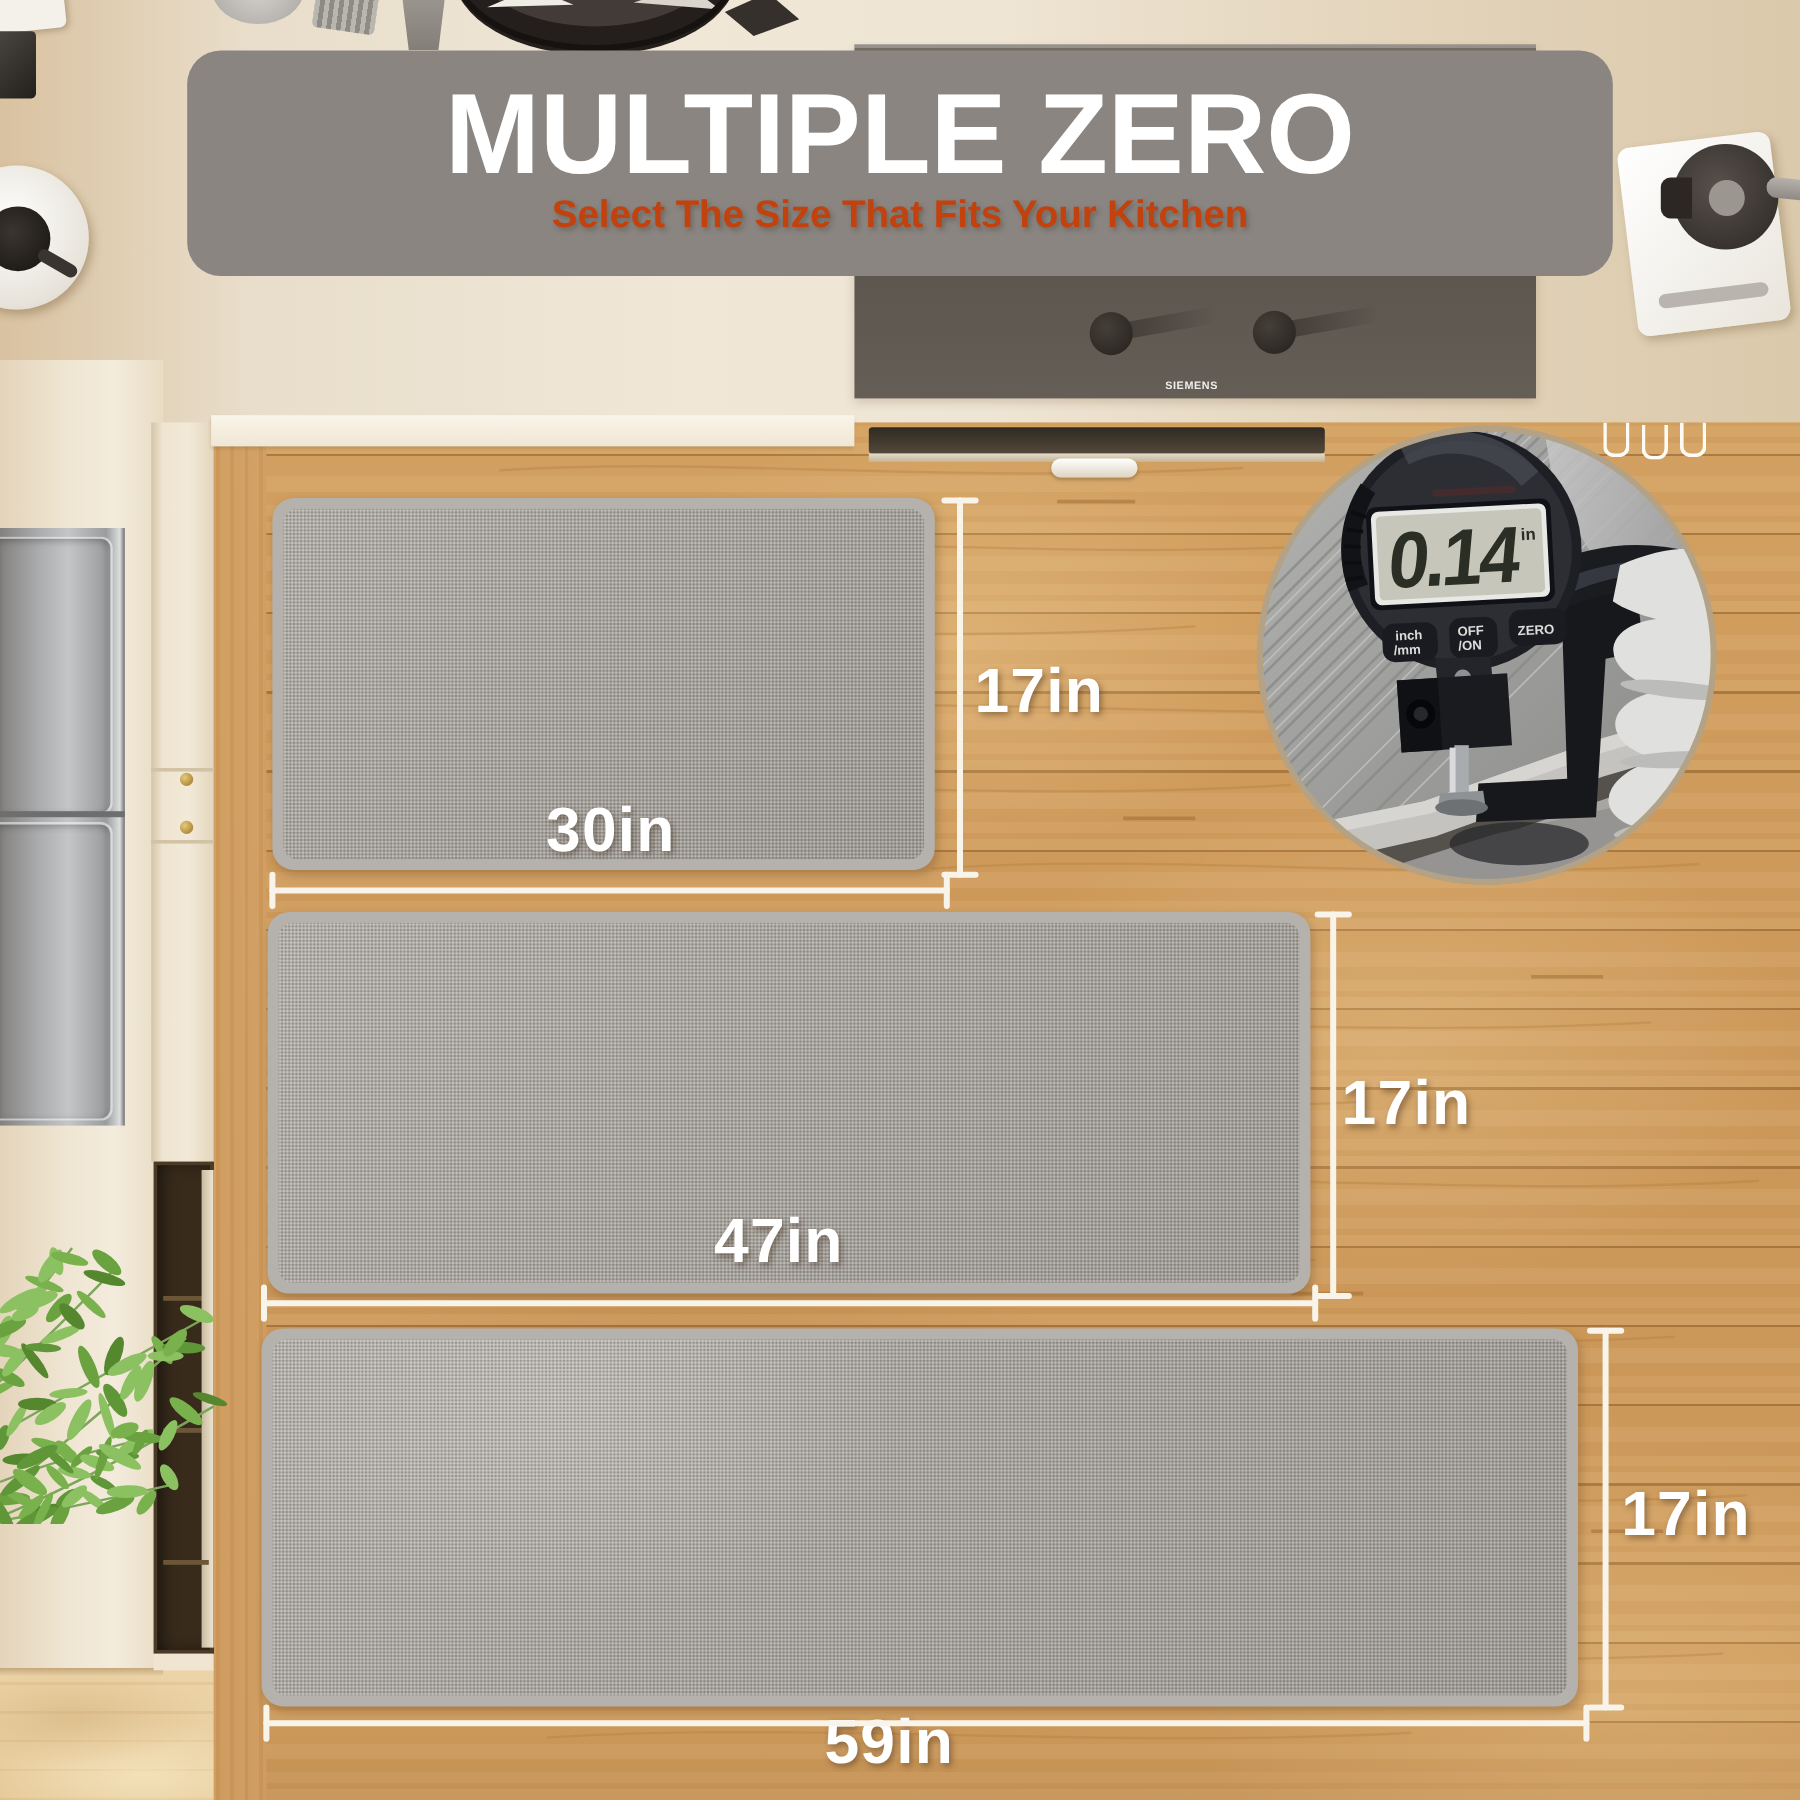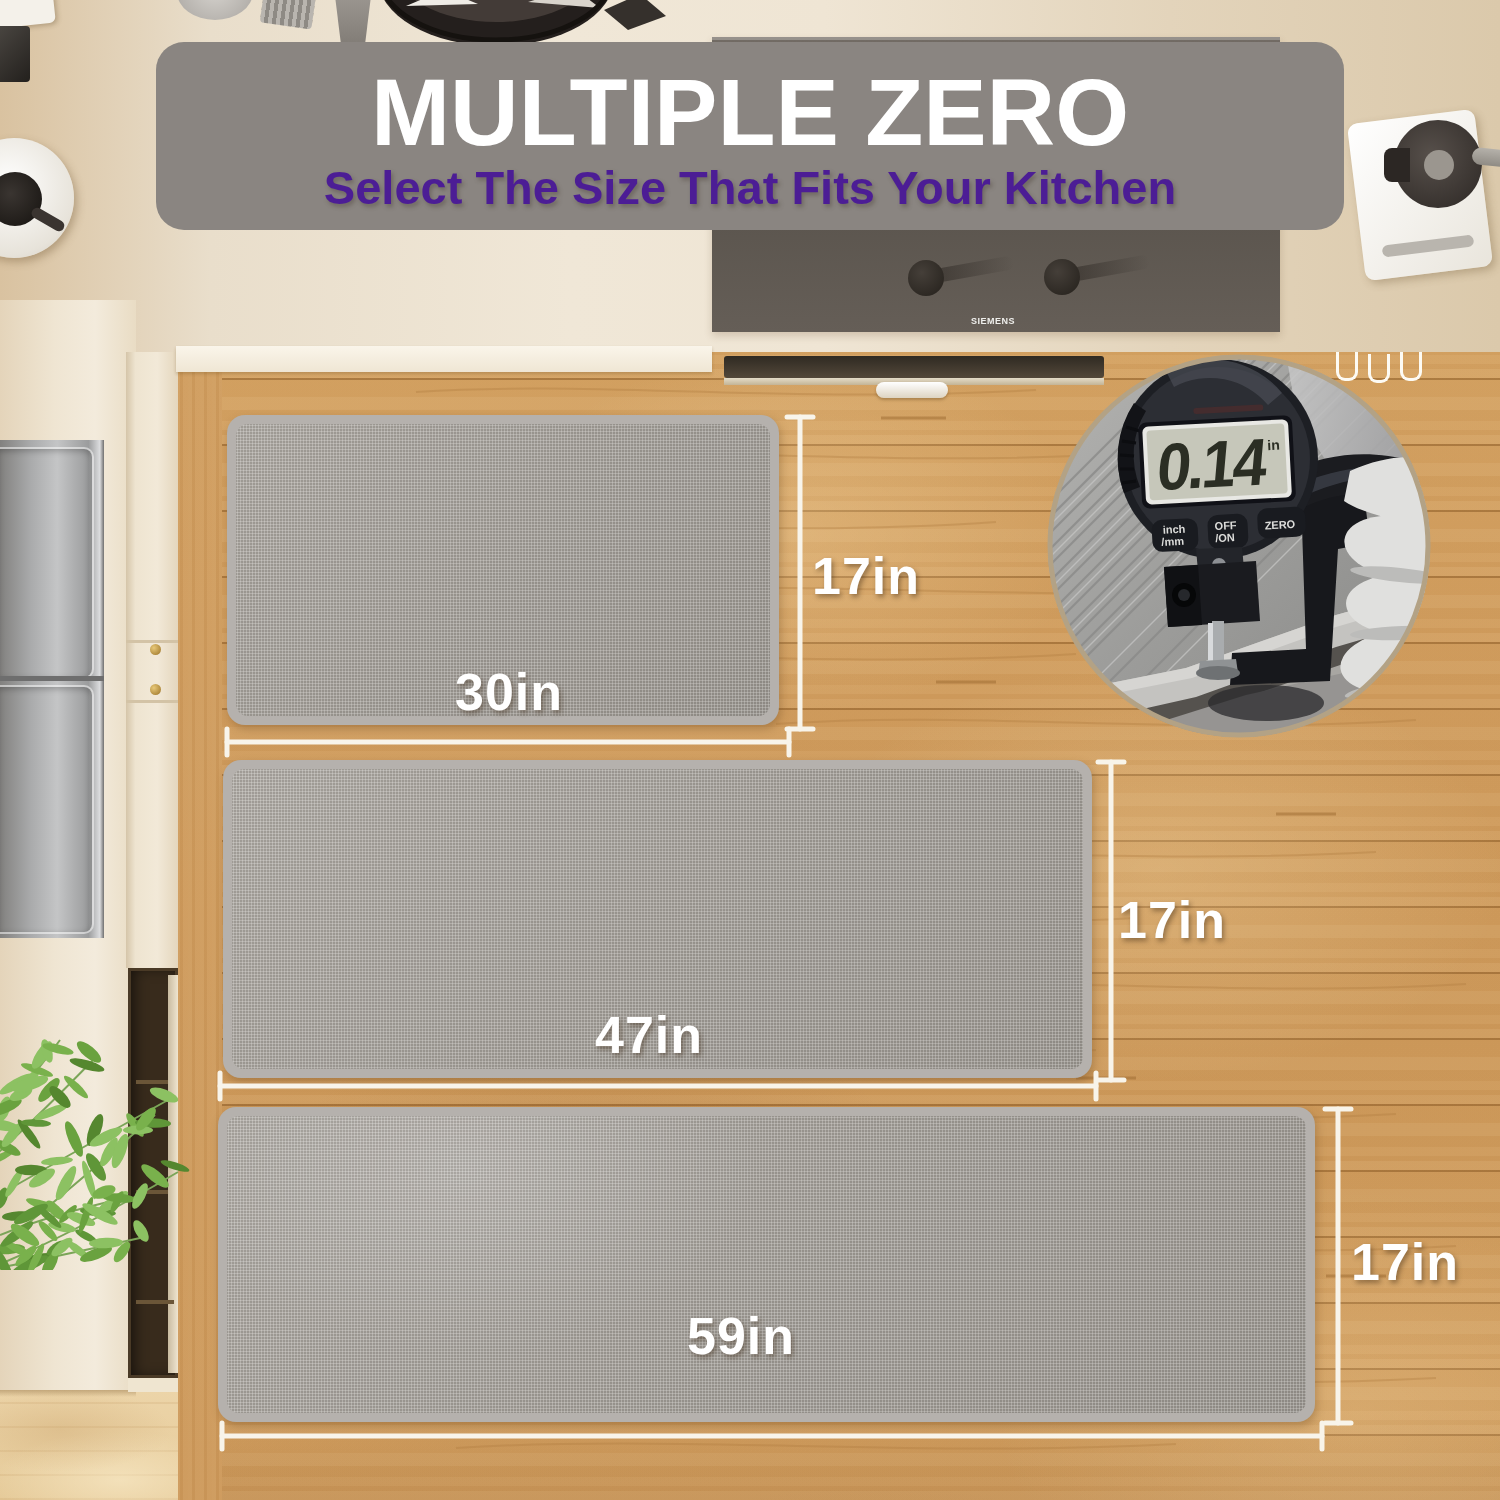--- a/index.html
+++ b/index.html
@@ -152,21 +152,21 @@
   <div class="abs" style="left:1382px;top:240px;width:92px;height:12px;background:#b9b5ae;border-radius:6px;transform:rotate(-7deg);"></div>
   <div class="abs" style="left:1394px;top:120px;width:88px;height:88px;border-radius:50%;background:radial-gradient(circle at 42% 40%,#57504b,#2c2724);"></div>
   <div class="abs" style="left:1424px;top:150px;width:30px;height:30px;border-radius:50%;background:#9b968f;"></div>
   <div class="abs" style="left:1384px;top:148px;width:26px;height:34px;background:#2c2724;border-radius:8px 0 0 8px;"></div>
   <div class="abs" style="left:1472px;top:150px;width:60px;height:17px;background:linear-gradient(180deg,#b5b1aa,#8f8b84);border-radius:9px;transform:rotate(6deg);"></div>
 
   <div class="abs" style="left:156px;top:42px;width:1188px;height:188px;background:#8a8581;border-radius:28px;"></div>
 
   <div class="abs" style="left:156px;top:58px;width:1188px;text-align:center;color:#ffffff;font-weight:bold;font-size:95px;letter-spacing:0px;">MULTIPLE ZERO</div>
 
-  <div class="abs" style="left:156px;top:160px;width:1188px;text-align:center;color:#4c1d95;font-weight:bold;font-size:47px;text-shadow:2px 3px 4px rgba(70,60,50,.4);">Select The Size That Fits Your Kitchen</div>
+  <div class="abs" style="left:156px;top:160px;width:1188px;text-align:center;color:#c2410c;font-weight:bold;font-size:32px;text-shadow:2px 3px 4px rgba(70,60,50,.4);">Select The Size That Fits Your Kitchen</div>
 
   <div class="abs" style="left:227px;top:415px;width:552px;height:310px;border-radius:18px;
     background:#b5b1ad;box-shadow:2px 4px 8px rgba(110,75,35,.35);"></div>
   <div class="abs" style="left:236px;top:424px;width:534px;height:292px;border-radius:12px;
     background:
       radial-gradient(circle, rgba(255,255,255,.26) 0 0.9px, rgba(0,0,0,0) 1.2px) 0px 0px/3px 3px,
       radial-gradient(circle, rgba(40,36,32,.24) 0 0.9px, rgba(0,0,0,0) 1.2px) 1.5px 1.5px/3px 3px,
       linear-gradient(135deg,#b2aea8 0%,#a8a49e 45%,#9e9a94 100%);"></div>
 
   <div class="dimtxt" style="left:455px;top:662px;">30in</div>
@@ -183,21 +183,21 @@
 
   <div class="abs" style="left:218px;top:1107px;width:1097px;height:315px;border-radius:18px;
     background:#b5b1ad;box-shadow:2px 4px 8px rgba(110,75,35,.35);"></div>
   <div class="abs" style="left:227px;top:1116px;width:1079px;height:297px;border-radius:12px;
     background:
       radial-gradient(circle, rgba(255,255,255,.26) 0 0.9px, rgba(0,0,0,0) 1.2px) 0px 0px/3px 3px,
       radial-gradient(circle, rgba(40,36,32,.24) 0 0.9px, rgba(0,0,0,0) 1.2px) 1.5px 1.5px/3px 3px,
       radial-gradient(420px 260px at 22% 18%, rgba(255,255,255,.20), rgba(255,255,255,0) 70%),
       linear-gradient(135deg,#b3afa9 0%,#a8a49e 45%,#9e9a94 100%);"></div>
 
-  <div class="dimtxt" style="left:687px;top:1306px;">59in</div>
+  <div class="dimtxt" style="left:687px;top:1422px;">59in</div>
 
   <svg class="abs" style="left:775px;top:408px;" width="50" height="330" viewBox="0 0 50 330">
     <g stroke="#f8f4ea" stroke-width="5" stroke-linecap="round">
       <line x1="25" y1="9" x2="25" y2="321"></line>
       <line x1="12" y1="9" x2="38" y2="9"></line>
       <line x1="12" y1="321" x2="38" y2="321"></line>
     </g>
   </svg>
 
   <div class="dimtxt" style="left:812px;top:546px;">17in</div>

